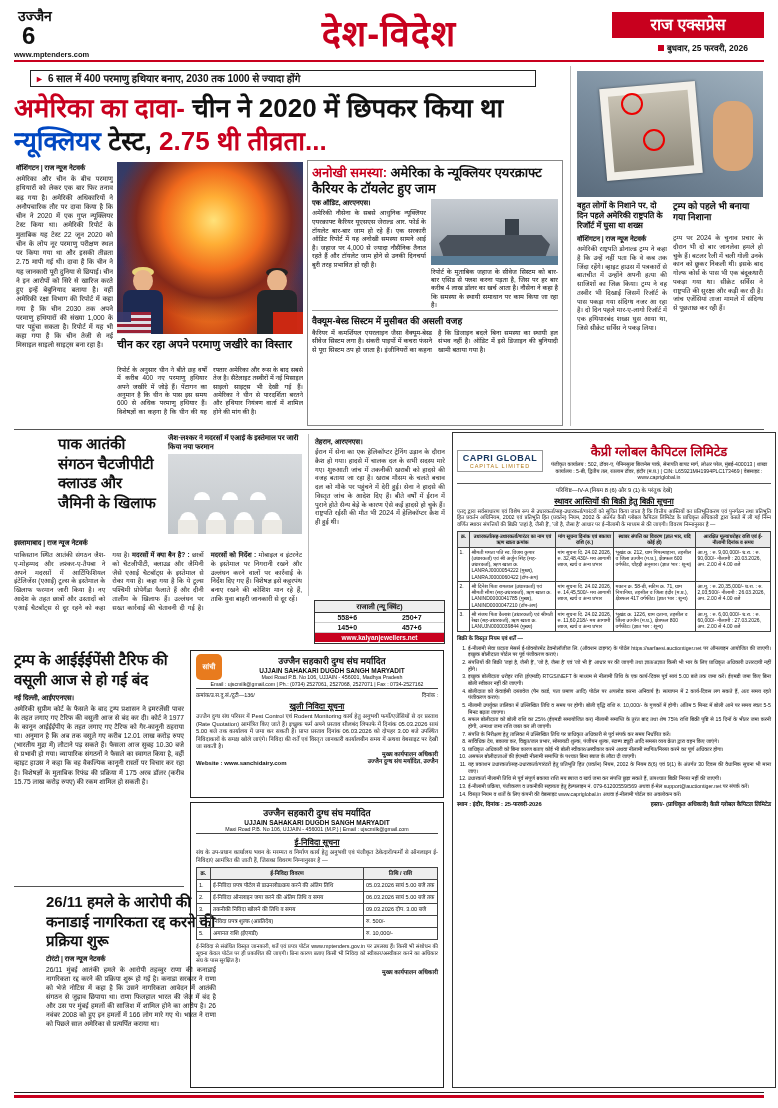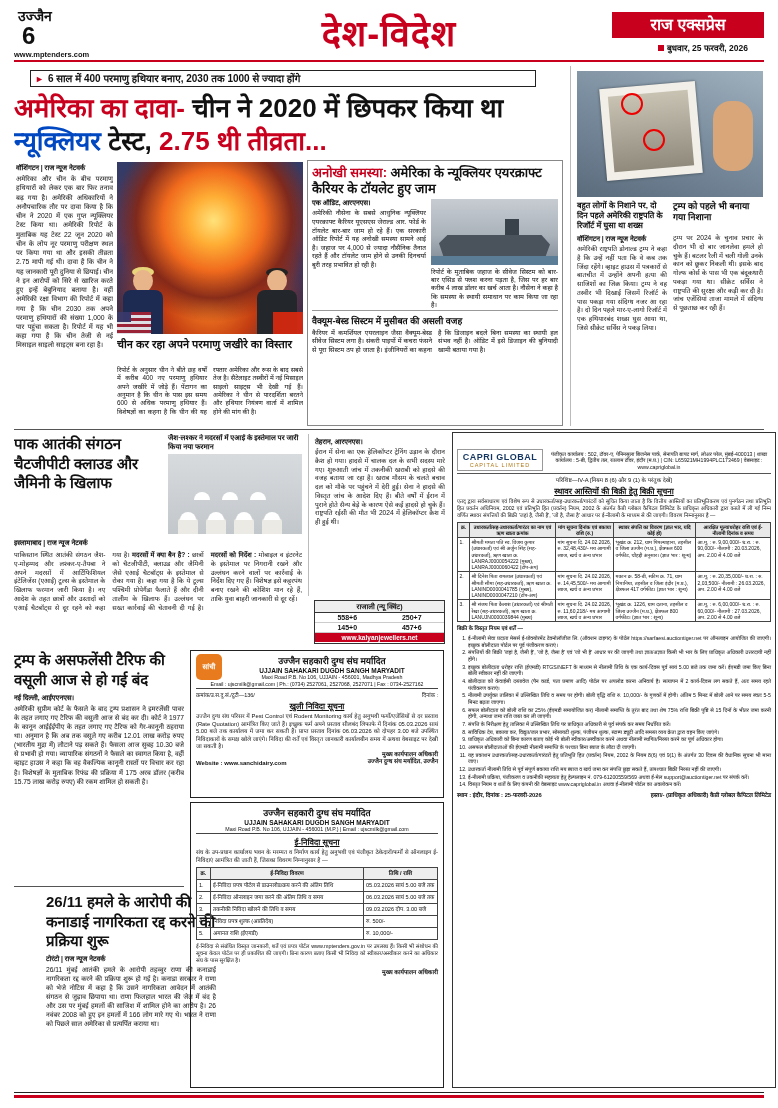--- a/index.html
+++ b/index.html
@@ -72,21 +72,21 @@
   #trump-caps { display:flex; gap:6px; margin-top:4px; }
   #trump-cap-left { width:90px; font-size:8px; font-weight:bold; line-height:1.25; }
   #trump-cap-right { width:90px; font-size:9px; font-weight:bold; line-height:1.25; color:#111; }
   #trump-cols { display:flex; gap:6px; margin-top:3px; }
   #trump-cols > div { width:90px; font-size:6.6px; line-height:1.33; }
 
   #top-divider { left:14px; top:429px; width:750px; height:1px; background:#555; }
 
   
   #pak { left:14px; top:434px; width:288px; height:210px; }
-  #pak-top { display:flex; gap:6px; }
+  #pak-top { display:flex; gap:6px;margin-left:44px; }
   #pak-headline { width:148px; font-size:15px; font-weight:bold; line-height:1.3; }
   #pak-right { width:134px;font-family:Liberation Serif, serif; }
   #pak-deck { font-size:7.2px; font-weight:bold; line-height:1.25; margin-bottom:2px; }
   #pak-photo { width:134px; height:80px; background:linear-gradient(180deg,#d8dbde 0%,#c2c7cb 100%); position:relative; overflow:hidden; }
   #pak-photo .cap { position:absolute; width:16px; height:8px; background:#fff; border-radius:8px 8px 0 0; }
   #pak-photo .bd { position:absolute; width:20px; height:16px; background:#eceae4; border-radius:4px 4px 0 0; }
   #pak-body { margin-top:4px; font-size:6.6px; line-height:1.33; column-count:3; column-gap:7px; height:108px; }
   #pak-body .inhead { font-weight:bold; }
 
   
@@ -95,21 +95,21 @@
   #iran-body { margin-top:3px; font-size:6.6px; line-height:1.33; height:118px; }
 
   
   #rates { left:314px; top:600px; width:131px; height:44px; border:1px solid #333; font-size:7px; }
   #rates-title { text-align:center; font-weight:bold; font-size:7px; background:#eee; border-bottom:1px solid #333; padding:1px 0; }
   #rates-grid { display:grid; grid-template-columns:1fr 1fr; text-align:center; font-weight:bold; }
   #rates-grid span { border-bottom:1px solid #ccc; padding:1px 0; }
   #rates-strip { background:#c8001e; color:#fff; text-align:center; font-size:6.5px; font-weight:bold; padding:1px 0; }
 
   
-  #capri { left:452px; top:432px; width:324px; height:656px; border:1px solid #333; padding:16px 4px; }
+  #capri { left:452px; top:432px; width:324px; height:656px; border:1px solid #333; padding:9px 4px; }
   #capri-hdr { display:flex; gap:4px; align-items:center; border-bottom:1px solid #555; padding-bottom:2px; }
   #capri-logo { width:86px; border:1px solid #999; padding:2px; text-align:center; }
   #capri-logo .l1 { font-size:9px; font-weight:bold; color:#14355f; letter-spacing:.5px; }
   #capri-logo .l2 { font-size:5.5px; color:#b07818; letter-spacing:1px; }
   #capri-hdr-right { flex:1; text-align:center; }
   #capri-title { font-size:13px; font-weight:bold; color:#b5001a; }
   #capri-addr { font-size:5.2px; line-height:1.25; margin-top:1px; }
   #capri-appendix { text-align:center; font-size:5.8px; margin-top:2px; }
   #capri-notice-title { text-align:center; font-size:8px; font-weight:bold; text-decoration:underline; margin-top:1px; }
   #capri-intro { font-size:5.3px; line-height:1.3; margin-top:2px; text-align:justify; }
@@ -294,20 +294,21 @@
     <div id="rates-strip">www.kalyanjewellers.net</div>
   </div>
 
   <div class="abs clip" id="capri">
     <div id="capri-hdr">
       <div id="capri-logo">
         <div class="l1">CAPRI GLOBAL</div>
         <div class="l2">CAPITAL LIMITED</div>
       </div>
       <div id="capri-hdr-right">
+        <div id="capri-title">कैप्री ग्लोबल कैपिटल लिमिटेड</div>
         <div id="capri-addr">पंजीकृत कार्यालय : 502, टॉवर-ए, पेनिनसुला बिजनेस पार्क, सेनापति बापट मार्ग, लोअर परेल, मुंबई-400013 | शाखा कार्यालय : 5-बी, द्वितीय तल, रतलाम टॉवर, इंदौर (म.प्र.) | CIN: L65921MH1994PLC173469 | वेबसाइट : www.capriglobal.in</div>
       </div>
     </div>
     <div id="capri-appendix">परिशिष्ट—IV-A [नियम 8 (6) और 9 (1) के परंतुक देखें]</div>
     <div id="capri-notice-title">स्थावर आस्तियों की बिक्री हेतु बिक्री सूचना</div>
     <div id="capri-intro">एतद् द्वारा सर्वसाधारण एवं विशेष रूप से उधारकर्ता/सह-उधारकर्ता/गारंटरों को सूचित किया जाता है कि वित्तीय आस्तियों का प्रतिभूतिकरण एवं पुनर्गठन तथा प्रतिभूति हित प्रवर्तन अधिनियम, 2002 एवं प्रतिभूति हित (प्रवर्तन) नियम, 2002 के अंतर्गत कैप्री ग्लोबल कैपिटल लिमिटेड के प्राधिकृत अधिकारी द्वारा कब्जे में ली गई निम्न वर्णित स्थावर संपत्तियों की बिक्री 'जहां है, जैसी है', 'जो है, जैसा है' आधार पर ई-नीलामी के माध्यम से की जाएगी। विवरण निम्नानुसार है —</div>
 
     <table id="capri-table">
       <thead>
         <tr>
@@ -360,21 +361,21 @@
       <li>ई-नीलामी प्रक्रिया, पंजीकरण व तकनीकी सहायता हेतु हेल्पलाइन नं. 079-61200559/569 अथवा ई-मेल support@auctiontiger.net पर संपर्क करें।</li>
       <li>विस्तृत नियम व शर्तों के लिए कंपनी की वेबसाइट www.capriglobal.in अथवा ई-नीलामी पोर्टल का अवलोकन करें।</li>
     </ol>
     <div id="capri-foot">
       <span>स्थान : इंदौर, दिनांक : 25-फरवरी-2026</span>
       <span>हस्ता/- (प्राधिकृत अधिकारी) कैप्री ग्लोबल कैपिटल लिमिटेड</span>
     </div>
   </div>
 
   <div class="abs clip" id="tariff">
-    <div id="tariff-headline">ट्रम्प के असफलेंसी टैरिफ की वसूली आज से हो गई बंद</div>
+    <div id="tariff-headline">ट्रम्प के आईईईपेंसी टैरिफ की वसूली आज से हो गई बंद</div>
     <div id="tariff-body">
       <div class="byline">नई दिल्ली, आईएएनएस।</div>
       <div class="j clip" style="height:146px;">अमेरिकी सुप्रीम कोर्ट के फैसले के बाद ट्रम्प प्रशासन ने इमरजेंसी पावर के तहत लगाए गए टैरिफ की वसूली आज से बंद कर दी। कोर्ट ने 1977 के कानून आईईईपीए के तहत लगाए गए टैरिफ को गैर-कानूनी ठहराया था। अनुमान है कि अब तक वसूले गए करीब 12.01 लाख करोड़ रुपए (भारतीय मुद्रा में) लौटाने पड़ सकते हैं। फैसला आज सुबह 10.30 बजे से प्रभावी हो गया। व्यापारिक संगठनों ने फैसले का स्वागत किया है, वहीं व्हाइट हाउस ने कहा कि वह वैकल्पिक कानूनी रास्तों पर विचार कर रहा है। विशेषज्ञों के मुताबिक रिफंड की प्रक्रिया में 175 अरब डॉलर (करीब 15.75 लाख करोड़ रुपए) की रकम शामिल हो सकती है।</div>
     </div>
   </div>
 
   <div class="abs" id="left-sep"></div>
 
   <div class="abs clip" id="mumbai">
     <div id="mumbai-headline">26/11 हमले के आरोपी की कनाडाई नागरिकता रद्द करने की प्रक्रिया शुरू</div>

